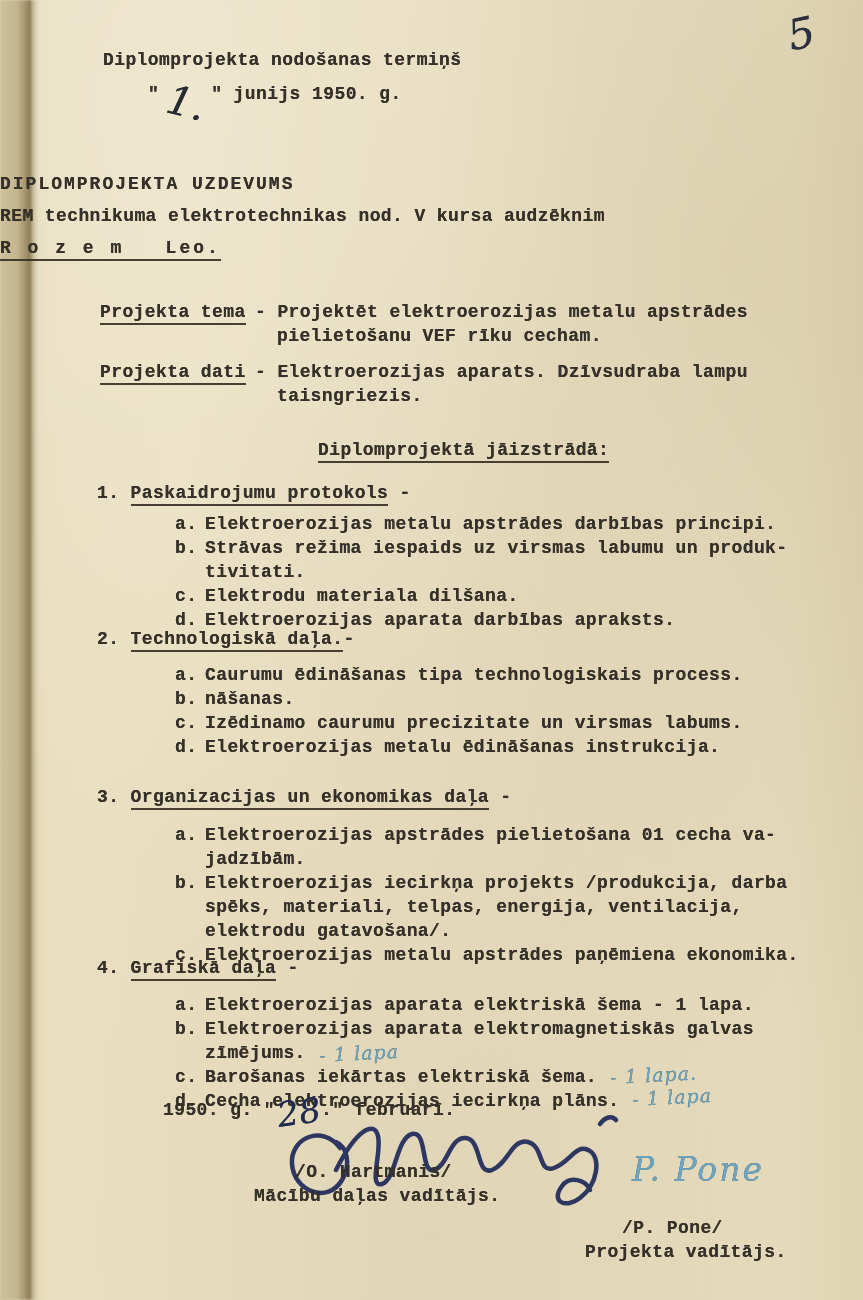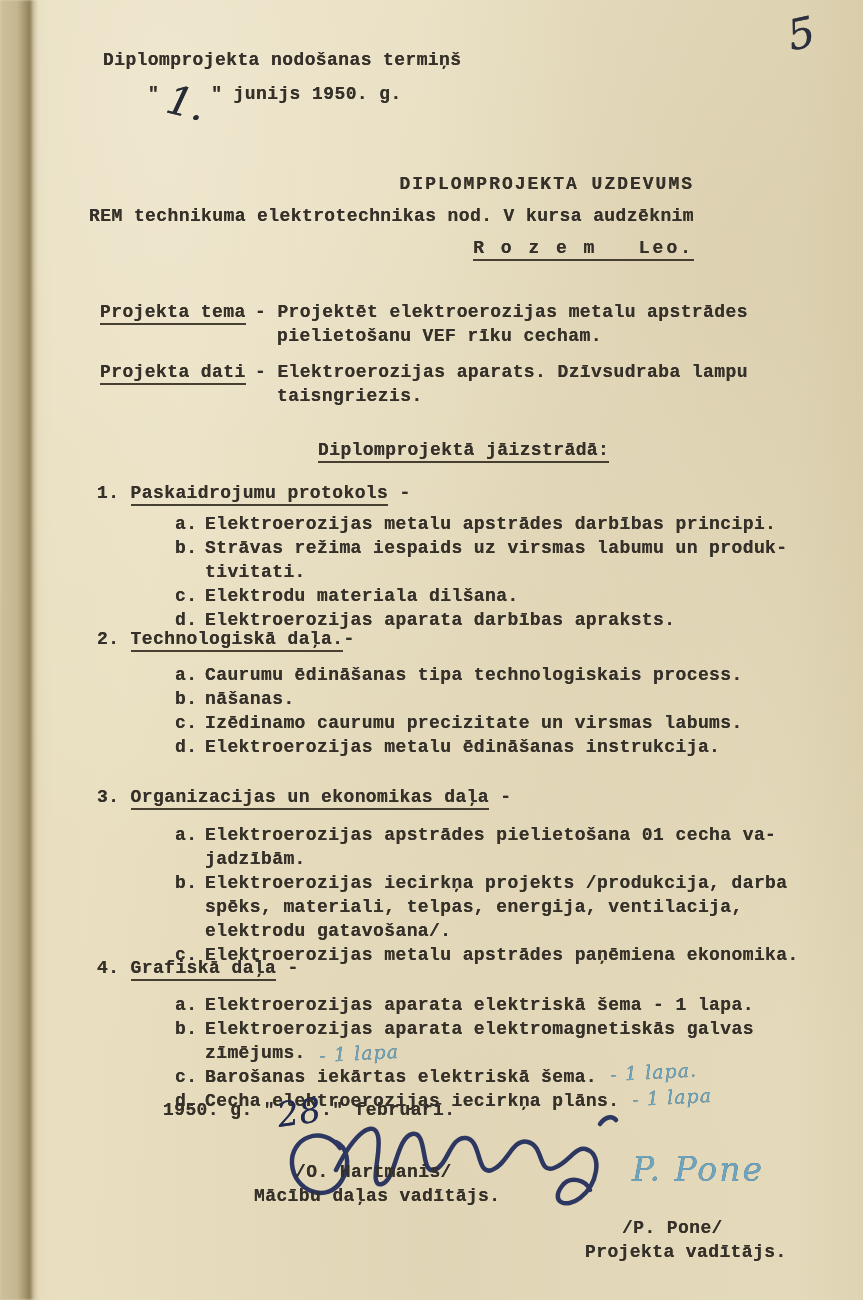--- a/index.html
+++ b/index.html
@@ -20,21 +20,21 @@
     filter:blur(1px);
   }
   .doc{position:absolute;inset:0;color:#35312a;font-size:18px;font-weight:700;line-height:24px;letter-spacing:.4px;}
   [data-bind]{white-space:pre;}
   .tw{text-shadow:0 0 .6px rgba(50,44,32,.85);}
   .u{border-bottom:2px solid rgba(52,46,34,.9);padding-bottom:1px;}
   .abs{position:absolute;}
   .row{display:flex;}
   .letter{width:30px;flex:0 0 30px;}
   .items{margin-top:7px;margin-left:78px;}
-  .center{width:694px;text-align:right;}
+  .center{width:694px;text-align:left;}
   
   .hw-dark{font-family:"DejaVu Serif",serif;font-style:italic;font-weight:400;color:#232d52;}
   .hw-light{font-family:"DejaVu Serif",serif;font-style:italic;font-weight:400;color:#6aa6c4;}
   .annot{display:inline-block;margin-left:14px;font-size:19px;letter-spacing:1px;transform:rotate(-3deg);transform-origin:left bottom;line-height:1;}
   .day-slot{display:inline-block;width:52px;position:relative;vertical-align:baseline;}
   .day-top{position:absolute;left:8px;top:-16px;font-size:40px;line-height:1;transform:rotate(14deg);color:#262b36;}
   .day-bottom{position:absolute;left:2px;top:-20px;font-size:34px;line-height:1;transform:rotate(-8deg);color:#1f2a55;}
   .pone-script{font-size:33px;transform:rotate(-5deg);letter-spacing:2px;}
   .pagenum-script{font-size:42px;transform:rotate(-12deg);display:inline-block;color:#2a3040;}
   svg.sig{overflow:visible;}
@@ -186,21 +186,21 @@
             <div data-bind="sections.3.items.1.lines.0">Elektroerozijas aparata elektromagnetiskās galvas</div>
             <div class="row" style="align-items:flex-end;">
               <span data-bind="sections.3.items.1.lines.1">zīmējums.</span>
               <span class="hw-light annot" data-bind="sections.3.items.1.annotation">- 1 lapa</span>
             </div>
           </div>
         </div>
       <div class="row">
           <span class="letter" data-bind="sections.3.items.2.letter">c.</span>
           <div>
-            <div class="row" style="align-items:flex-start;">
+            <div class="row" style="align-items:center;">
               <span data-bind="sections.3.items.2.lines.0">Barošanas iekārtas elektriskā šema.</span>
               <span class="hw-light annot" data-bind="sections.3.items.2.annotation">- 1 lapa.</span>
             </div>
           </div>
         </div>
       <div class="row">
           <span class="letter" data-bind="sections.3.items.3.letter">d.</span>
           <div>
             <div class="row" style="align-items:baseline;">
               <span data-bind="sections.3.items.3.lines.0">Cecha elektroerozijas iecirkņa plāns.</span>

